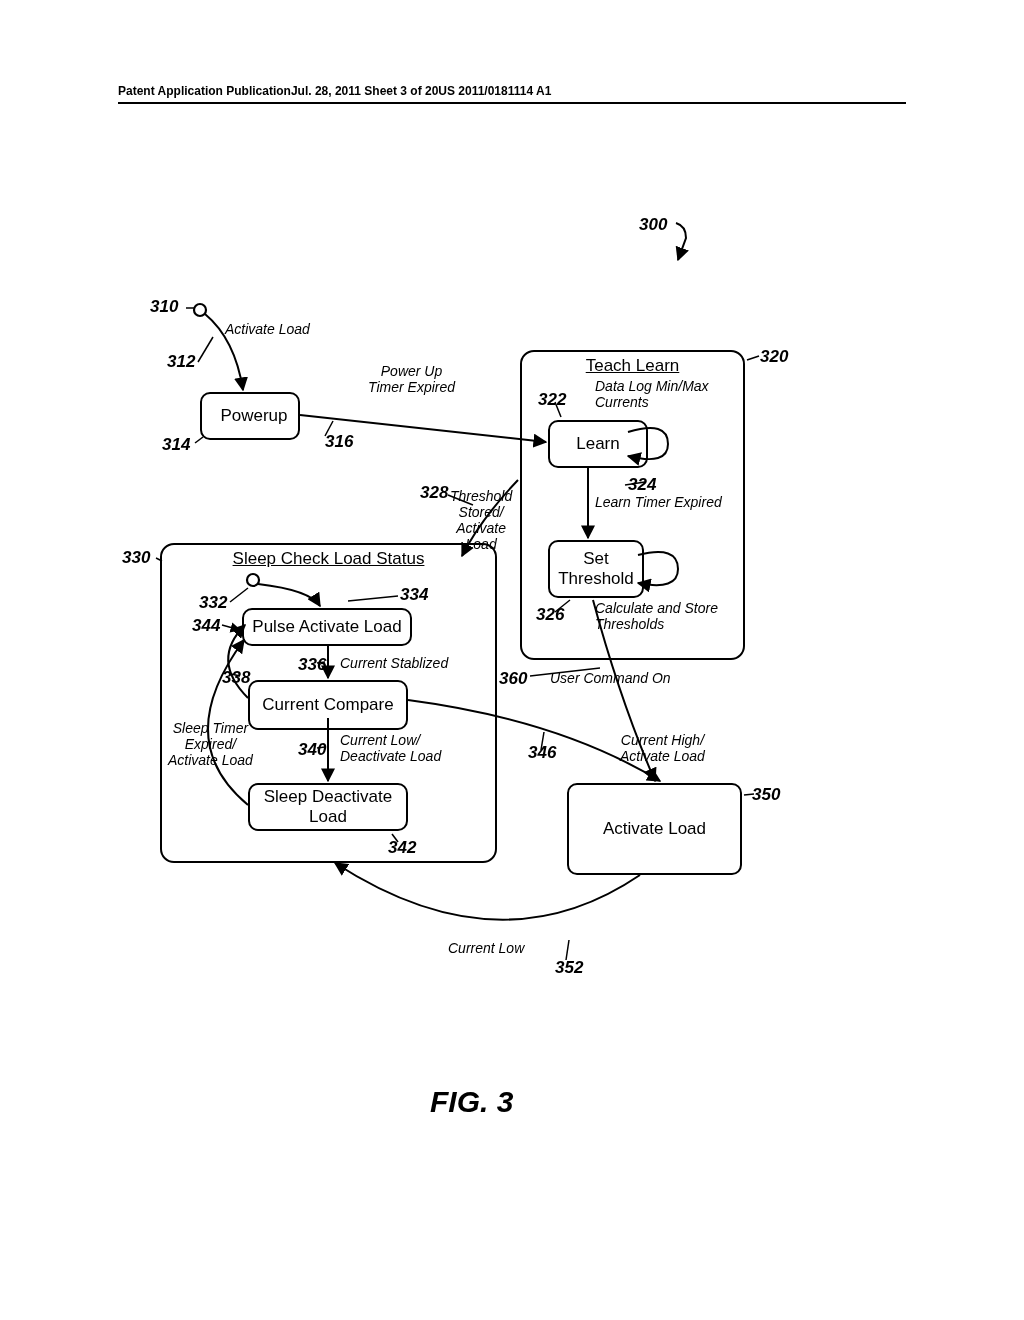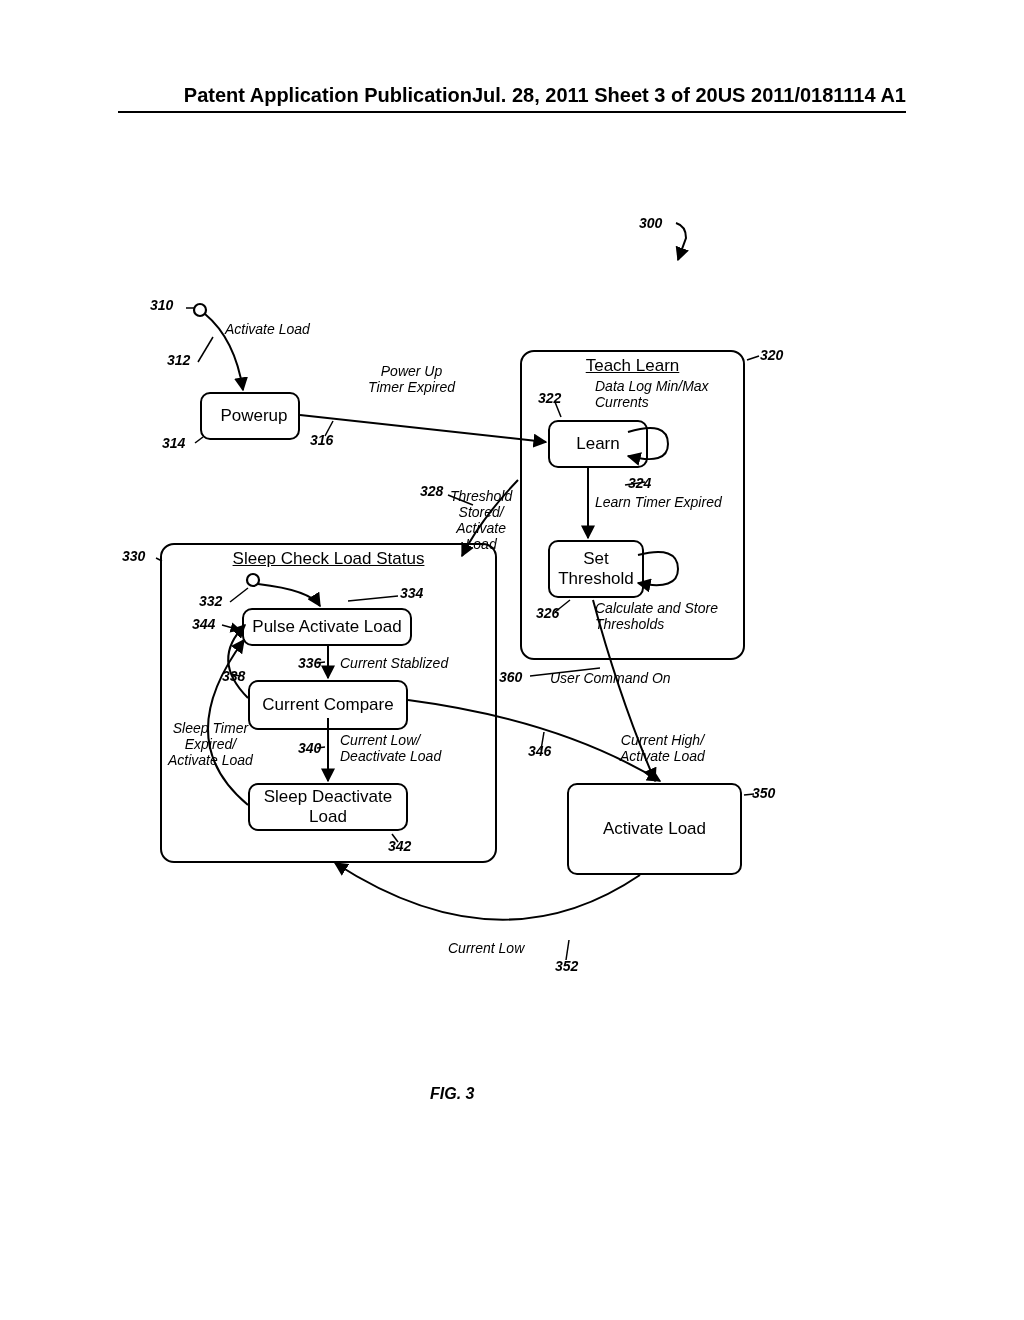--- a/index.html
+++ b/index.html
@@ -19,29 +19,29 @@
     position: relative;
   }
   .header {
     position: absolute;
     top: 84px;
     left: 118px;
     right: 118px;
     border-bottom: 2px solid #000;
     padding-bottom: 4px;
     display: flex;
-    justify-content: flex-end;
-    font-size: 20px;
+    justify-content: flex-start;
+    font-size: 12px;
     font-weight: bold;
   }
   .absolute { position: absolute; }
   .ref {
     font-style: italic;
     font-weight: bold;
-    font-size: 14px;
+    font-size: 17px;
   }
   .state-box {
     border: 2.5px solid #000;
     border-radius: 10px;
     background: #fff;
     text-align: center;
     display: flex;
     align-items: center;
     justify-content: center;
     font-size: 17px;
@@ -59,21 +59,21 @@
   }
   .edge-label {
     font-style: italic;
     font-size: 14px;
     text-align: center;
     line-height: 1.15;
   }
   .figcap {
     font-style: italic;
     font-weight: bold;
-    font-size: 16px;
+    font-size: 30px;
   }
   svg.diagram {
     position: absolute;
     top: 0; left: 0;
     width: 1024px;
     height: 1320px;
     pointer-events: none;
   }
 </style>
 </head>
@@ -95,21 +95,21 @@
 
   <div class="absolute state-box" style="left:200px; top:392px; width:100px; height:48px;padding-left:8px;">
     <span>Powerup</span>
   </div>
   <div class="absolute ref" style="left:162px; top:435px;">314</div>
 
   <div class="absolute edge-label" style="left:368px; top:363px;">
     <span style="white-space:pre-line;">Power Up
 Timer Expired</span>
   </div>
-  <div class="absolute ref" style="left:310px; top:432px;">316</div>
+  <div class="absolute ref" style="left:325px; top:432px;">316</div>
 
   <div class="absolute composite" style="left:520px; top:350px; width:225px; height:310px;">
     <div class="composite-title">Teach Learn</div>
   </div>
   <div class="absolute ref" style="left:760px; top:347px;">320</div>
   <div class="absolute ref" style="left:538px; top:390px;">322</div>
 
   <div class="absolute edge-label" style="left:595px; top:378px; text-align:left;">
     <span style="white-space:pre-line;">Data Log Min/Max
 Currents</span>

